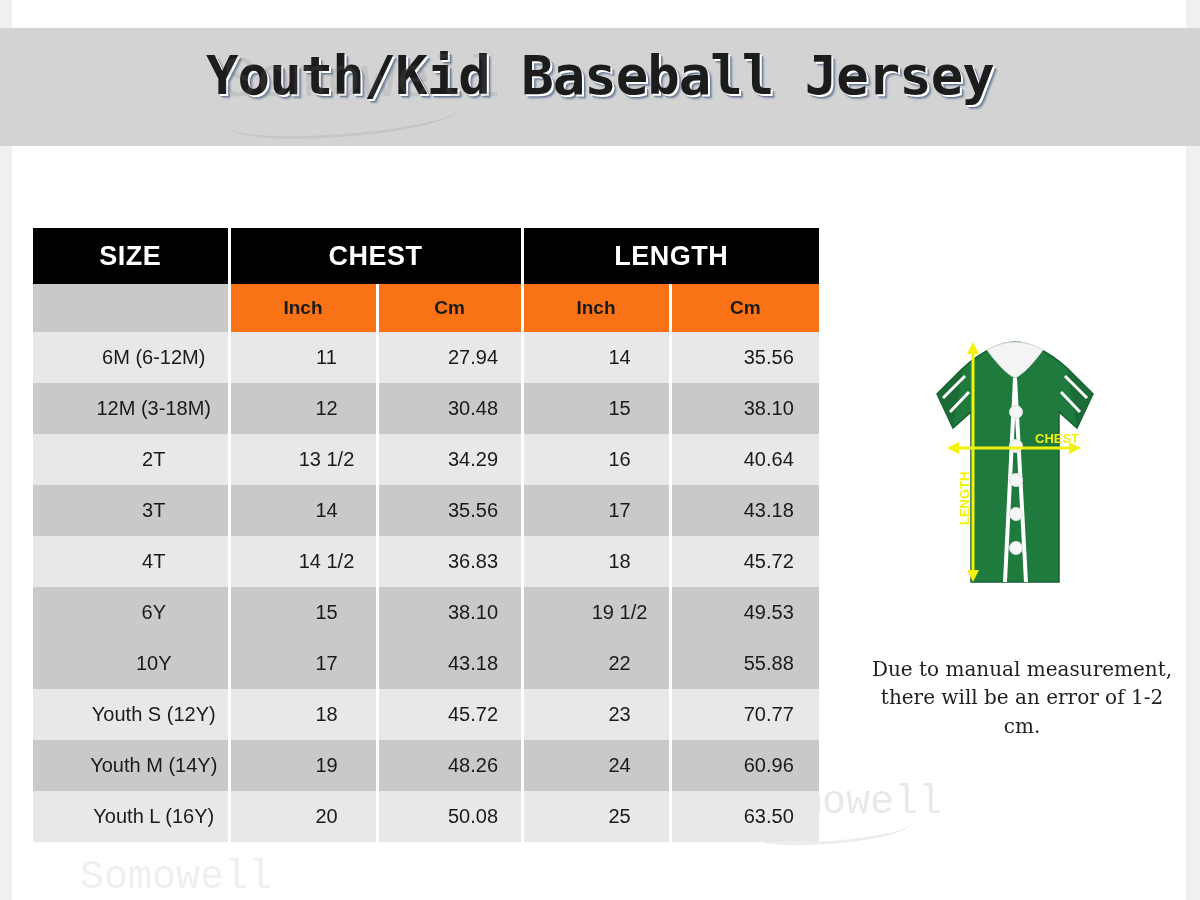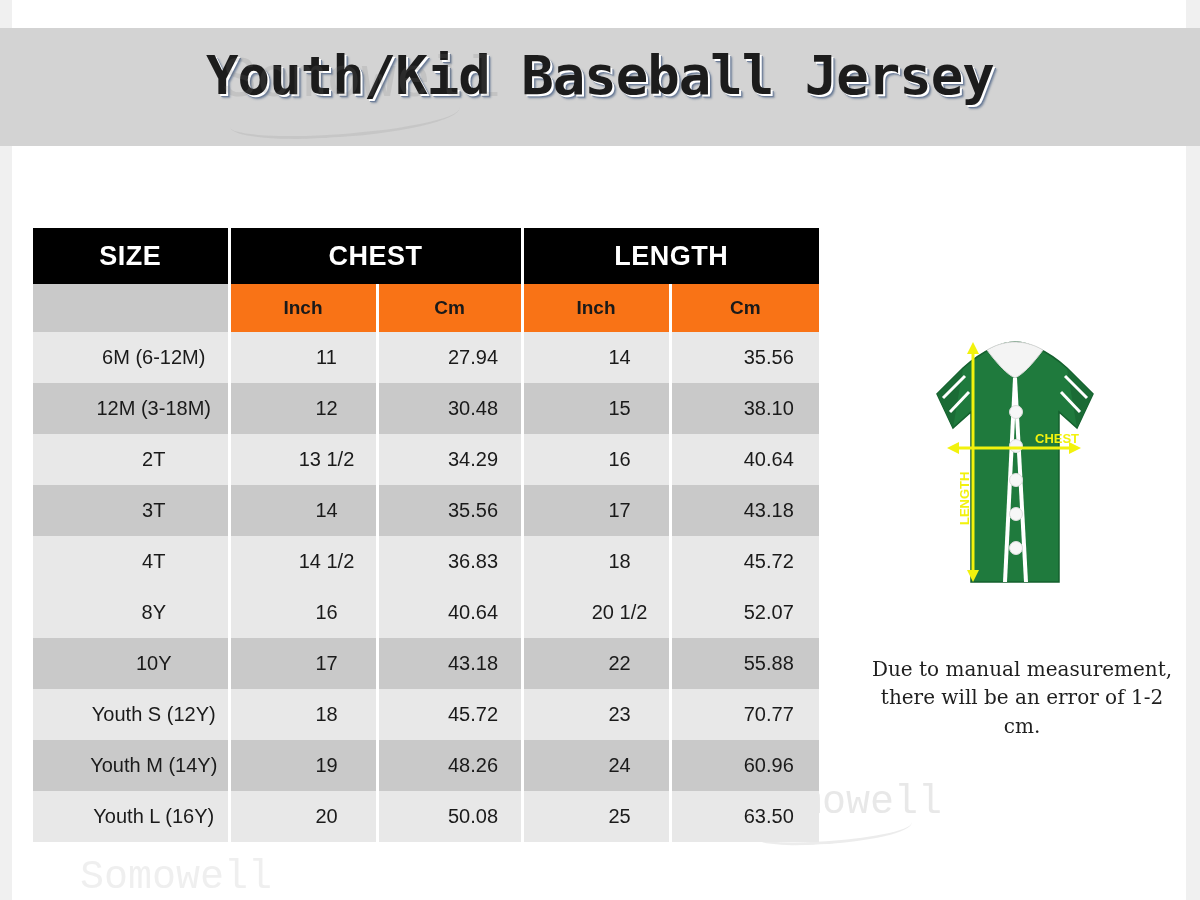--- a/index.html
+++ b/index.html
@@ -246,26 +246,26 @@
           <td>17</td>
           <td>43.18</td>
         </tr>
         <tr class="odd">
           <td>4T</td>
           <td>14 1/2</td>
           <td>36.83</td>
           <td>18</td>
           <td>45.72</td>
         </tr>
-        <tr class="odd">
-          <td>8Y</td>
-          <td>16</td>
-          <td>40.64</td>
-          <td>20 1/2</td>
-          <td>52.07</td>
+        <tr class="even">
+          <td>6Y</td>
+          <td>15</td>
+          <td>38.10</td>
+          <td>19 1/2</td>
+          <td>49.53</td>
         </tr>
         <tr class="even">
           <td>10Y</td>
           <td>17</td>
           <td>43.18</td>
           <td>22</td>
           <td>55.88</td>
         </tr>
         <tr class="odd">
           <td>Youth S (12Y)</td>

